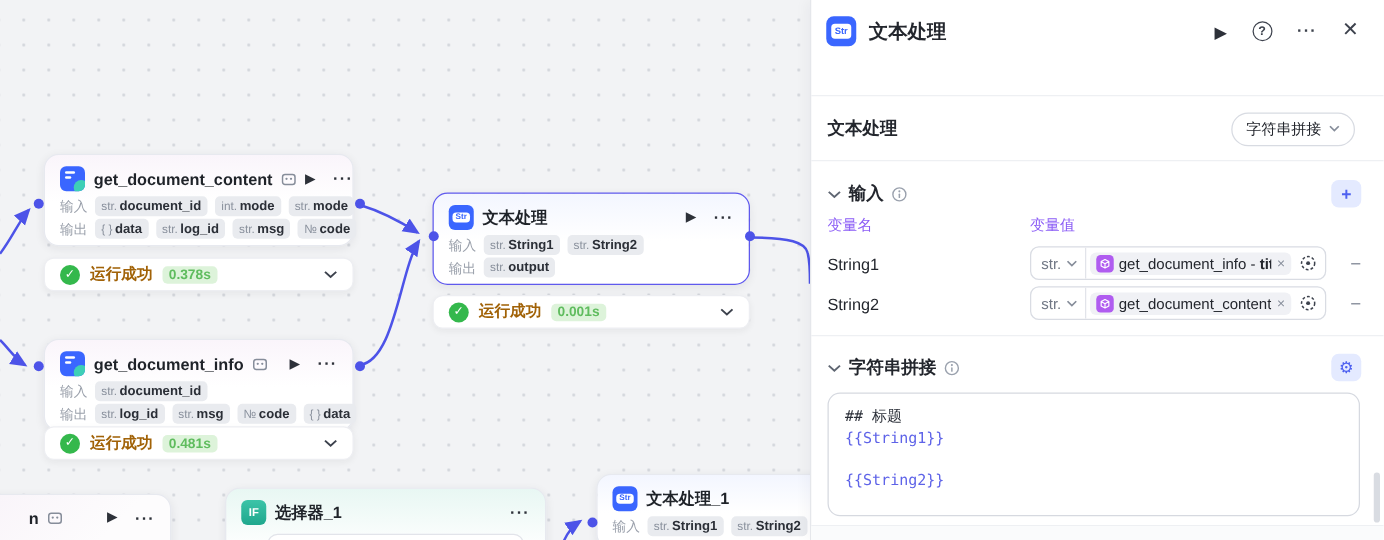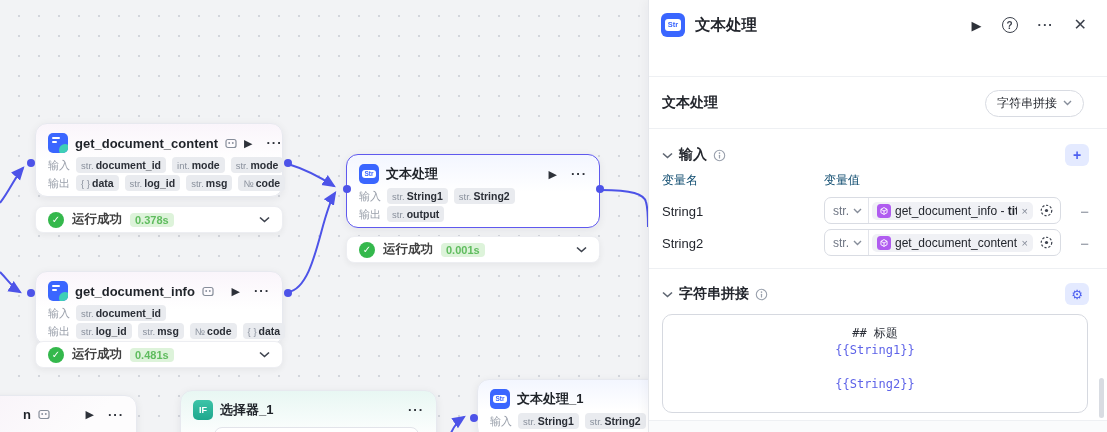--- a/index.html
+++ b/index.html
@@ -31,21 +31,21 @@
   .grad-blue{background:linear-gradient(180deg,#f3f6ff 0%,#ffffff 52%);}
   .grad-mint{background:linear-gradient(180deg,#e8f7f3 0%,#ffffff 85%);}
   .grad-lav{background:linear-gradient(135deg,#f7f1f8 0%,#fdfcfd 70%);}
   .selected{border:1.5px solid #5f59ee;}
 
   .status{position:absolute;background:#fff;border:1px solid #edeef2;border-radius:8px;
     box-shadow:0 2px 6px rgba(31,35,41,.06);display:flex;align-items:center;gap:8px;
     padding:0 12px;height:27px;z-index:3;}
   .check{width:16px;height:16px;border-radius:50%;background:#34b84c;color:#fff;
     font-size:10px;font-weight:700;display:flex;align-items:center;justify-content:center;flex:none;}
-  .status-label{font-size:12.5px;font-weight:600;color:#404040;}
+  .status-label{font-size:12.5px;font-weight:600;color:#a16207;}
   .time-badge{font-size:11px;font-weight:600;color:#5fbc5e;background:#ddf3da;
     border-radius:4px;padding:1px 5px;}
   .status .chev{margin-left:auto;}
 
   .nicon{width:20px;height:20px;border-radius:5px;flex:none;position:relative;overflow:hidden;}
   .nicon-doc{background:#3a66ff;}
   .nicon-doc .bar1{position:absolute;left:4px;top:4px;width:8px;height:2px;background:#fff;border-radius:1px;}
   .nicon-doc .bar2{position:absolute;left:4px;top:8px;width:5px;height:2px;background:#fff;border-radius:1px;}
   .nicon-doc .corner{position:absolute;right:-3px;bottom:-3px;width:12px;height:12px;border-radius:50%;background:#3ecfb6;}
   .nicon-str{background:#3a66ff;display:flex;align-items:center;justify-content:center;}
@@ -69,39 +69,39 @@
   .p-sub{position:absolute;left:13px;top:50px;font-size:12px;color:#9aa1ad;}
   .divider{position:absolute;left:0;right:0;height:1px;background:#eef0f3;}
   .p-row-app{position:absolute;left:13px;right:23px;top:78px;height:50px;display:flex;align-items:center;}
   .app-label{font-size:14px;font-weight:700;color:#23262d;}
   .select-pill{margin-left:auto;display:flex;align-items:center;gap:6px;border:1px solid #d8dbe2;
     border-radius:15px;padding:4px 11px;font-size:12px;color:#23262d;background:#fff;}
   .sec-head{position:absolute;left:13px;right:18px;display:flex;align-items:center;gap:6px;}
   .sec-title{font-size:14px;font-weight:700;color:#23262d;}
   .sq-btn{margin-left:auto;width:24px;height:22px;border-radius:6px;background:#e4eaff;color:#4d60f0;
     display:flex;align-items:center;justify-content:center;font-size:14px;font-weight:600;}
-  .col-heads{position:absolute;left:13px;top:172px;right:18px;display:flex;font-size:12px;color:#0c4a6e;}
+  .col-heads{position:absolute;left:13px;top:172px;right:18px;display:flex;font-size:12px;color:#8b5cf6;}
   .col-val{position:absolute;left:162px;}
   .var-row{position:absolute;left:13px;right:18px;height:28px;display:flex;align-items:center;}
   .var-name{font-size:13px;color:#23262d;}
   .val-pill{position:absolute;left:162px;top:0;width:237px;height:27px;border:1px solid #d9dce3;
     border-radius:7px;display:flex;align-items:center;background:#fff;overflow:hidden;}
   .vp-type{display:flex;align-items:center;gap:4px;padding:0 6px 0 8px;font-size:12px;color:#6f7684;flex:none;}
   .vp-div{width:1px;align-self:stretch;background:#e2e4ea;flex:none;}
   .ref-tag{display:flex;align-items:center;gap:4px;background:#f0f1f5;border-radius:5px;
     margin:0 0 0 3px;padding:2px 5px;min-width:0;}
   .cube{width:14px;height:14px;border-radius:3.5px;background:#b05cf0;flex:none;display:flex;align-items:center;justify-content:center;}
   .ref-text{font-size:12px;color:#23262d;white-space:nowrap;overflow:hidden;}
   .ref-bold{font-weight:700;}
   .ref-x{font-size:11px;color:#868d9a;flex:none;padding-left:1px;}
   .target{margin:0 6px;flex:none;display:flex;}
   .row-minus{position:absolute;right:0;font-size:15px;color:#868d9a;}
   .code-box{position:absolute;left:13px;top:314px;width:426px;height:99px;border:1px solid #d6d9e0;
     border-radius:10px;background:#fff;padding:10px 13px;font-family:"DejaVu Sans Mono",monospace;
-    font-size:12px;line-height:17px;text-align:center;}
+    font-size:12px;line-height:17px;}
   .code-line{min-height:17px;color:#2b2f38;white-space:pre;}
   .code-var{color:#5e63e8;}
   .p-bottom{position:absolute;left:0;right:0;top:421px;bottom:0;background:#fafbfc;}
   .scroll-thumb{position:absolute;right:3px;top:378px;width:5px;height:40px;border-radius:3px;background:#d9dce2;}
 
   .chev-svg{display:inline-flex;}
 </style>
 </head>
 <body>
 

